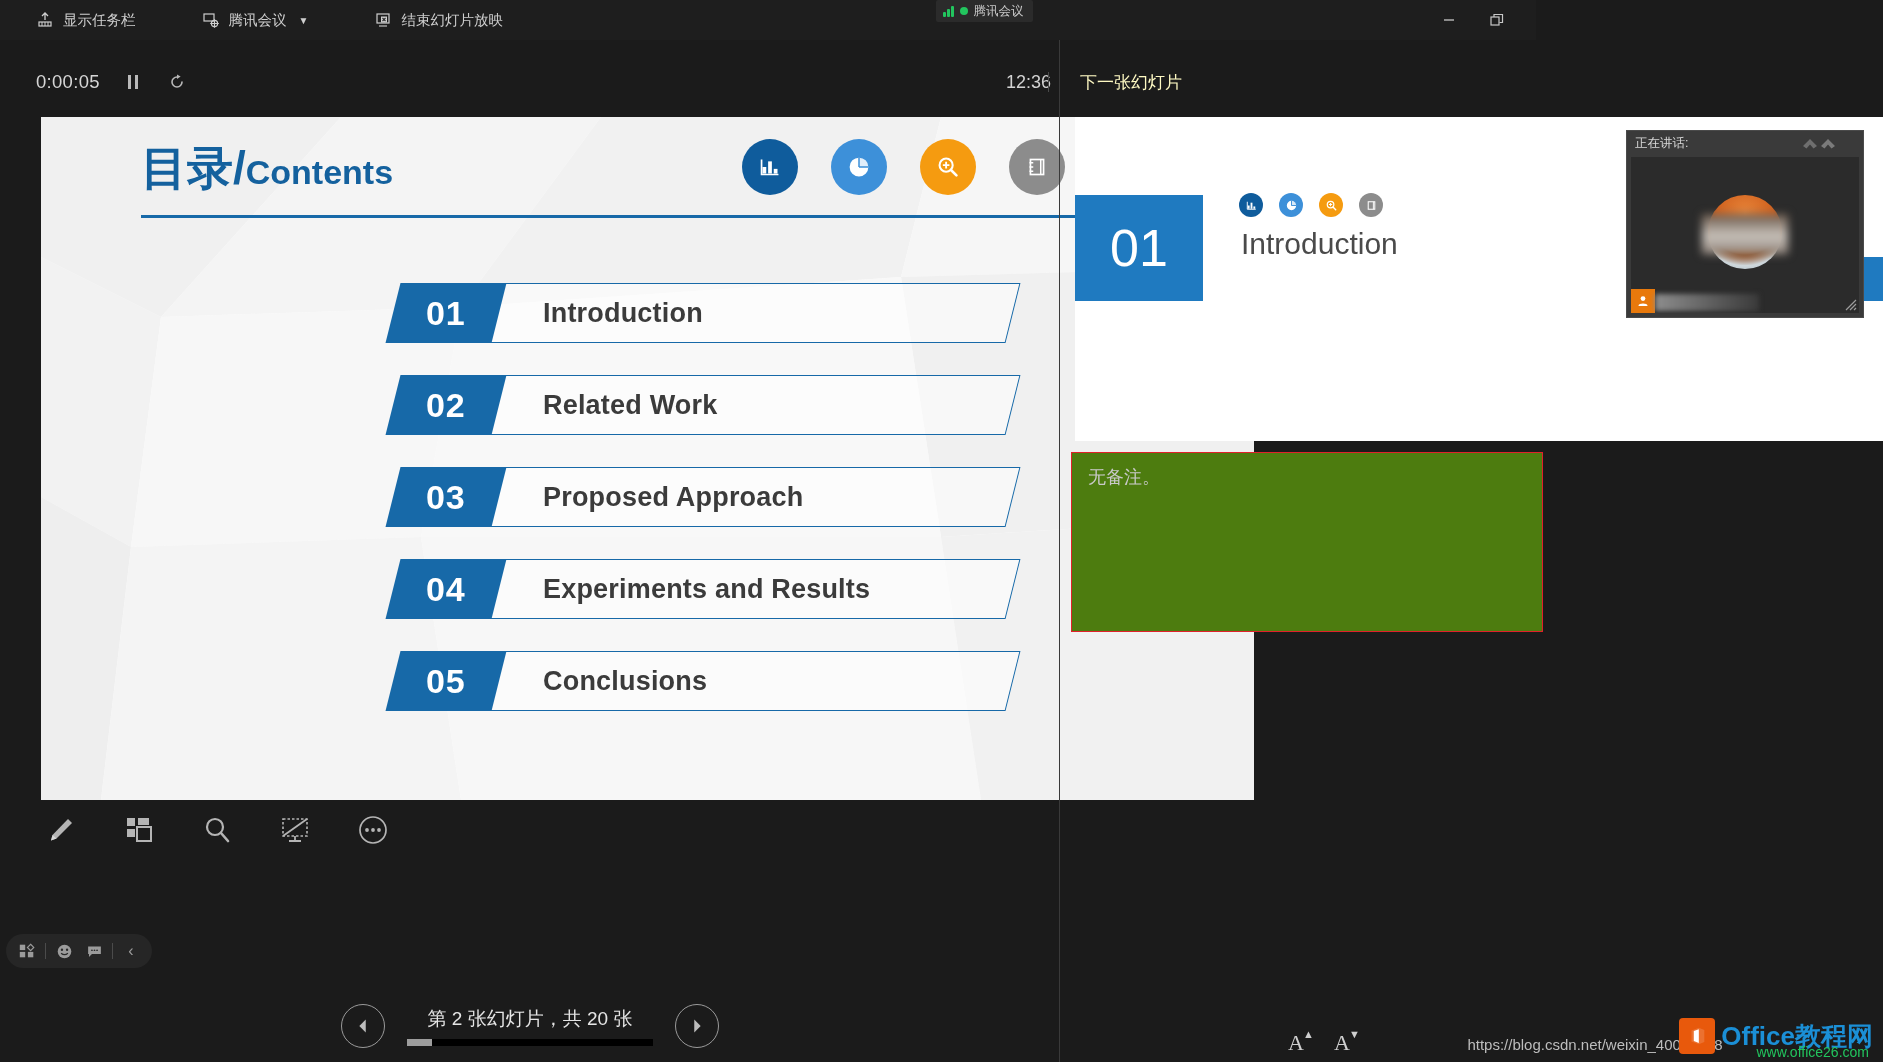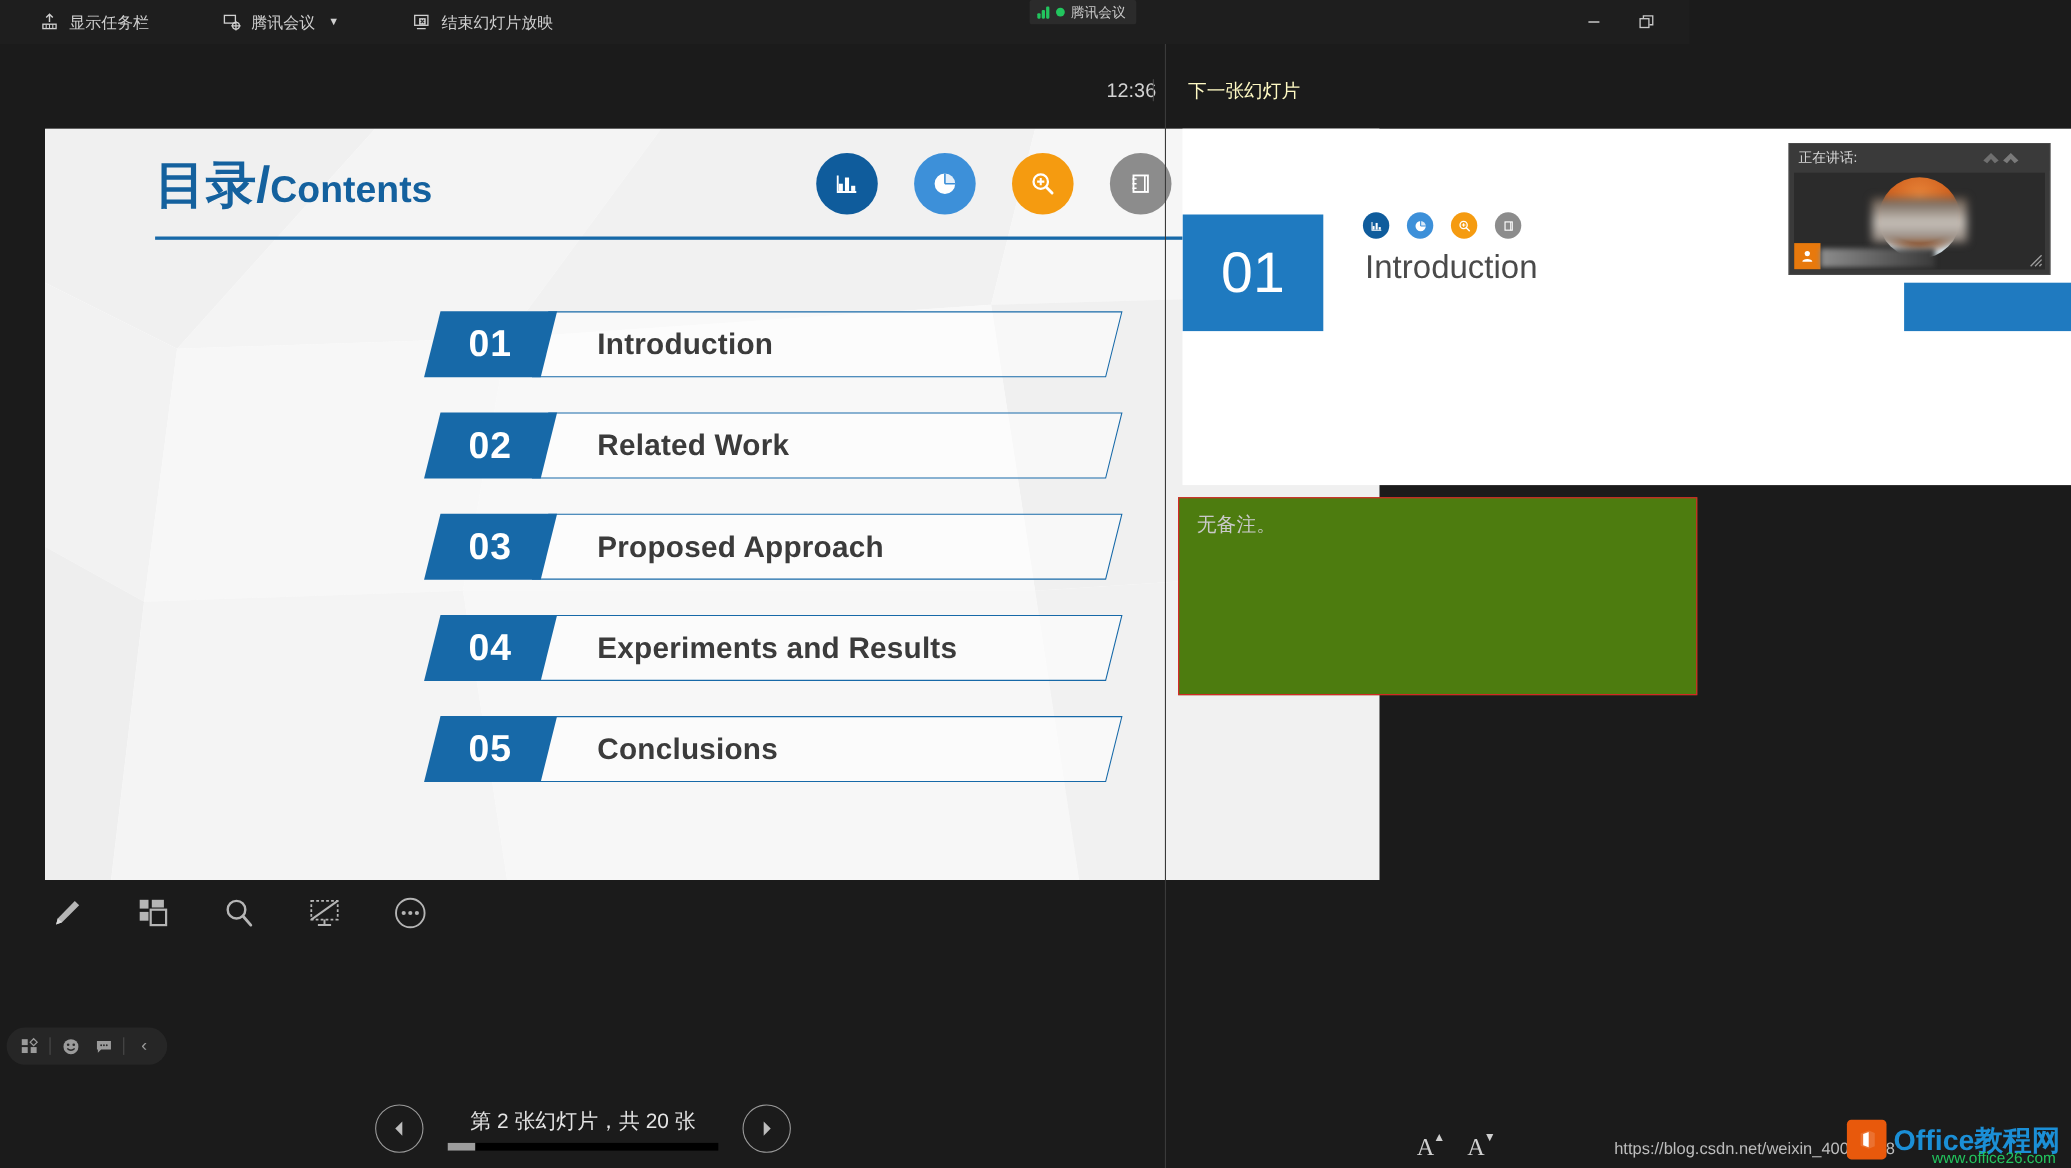--- a/index.html
+++ b/index.html
@@ -132,21 +132,21 @@
   .fb sup { font-size:11px; position:absolute; top:-2px; right:-10px; }
 
   .urltext { position:absolute; left:1595px; top:1036px; color:#bdbdbd; font-size:15px; white-space:nowrap; transform:translateX(-50%);}
   .wm { position:absolute; right:10px; top:1018px; display:flex; align-items:flex-end; gap:6px; }
   .wm-tile { width:36px; height:36px; background:#e8590c; border-radius:4px; display:flex; align-items:center; justify-content:center; }
   .wm-text { font-size:26px; font-weight:bold; color:#1b8fd6; white-space:nowrap; }
   .wm-sub { position:absolute; right:14px; top:1044px; color:#22c55e; font-size:14px; white-space:nowrap; }
 
   
   .spk {
-    position:absolute; left:1626px; top:130px; width:238px; height:120px;
+    position:absolute; left:1626px; top:130px; width:238px; height:188px;
     background:#3a3a3a; border:1px solid #4a4a4a;
   }
   .spk-head { height:24px; background:#3a3a3a; display:flex; align-items:center; padding:0 8px; position:relative; }
   .spk-title { color:#d8d8d8; font-size:12.5px; }
   .spk-logo { position:absolute; right:8px; top:4px; width:56px; height:16px; }
   .spk-body { position:absolute; left:4px; top:26px; right:4px; bottom:4px; background:#2b2b2b; overflow:hidden; }
   .spk-avatar {
     position:absolute; left:50%; top:50%; transform:translate(-50%,-54%);
     width:74px; height:74px; border-radius:50%;
     background: radial-gradient(circle at 50% 25%, #e8853a 0%, #d2631f 42%, #8c4415 62%, #cfd8dc 78%, #9fb4c0 100%);
@@ -221,20 +221,35 @@
       </svg>
     </div>
     <div class="wctrl" id="btn-max">
       <svg viewBox="0 0 16 16" width="16" height="16">
         <rect x="2" y="5" width="8" height="8" stroke="#c8c8c8" stroke-width="1.2" fill="none"></rect>
         <path d="M5 5 L5 2.5 L13.5 2.5 L13.5 10.5 L10.5 10.5" stroke="#c8c8c8" stroke-width="1.2" fill="none"></path>
       </svg>
     </div>
   </div>
 
+  <div class="timerrow">
+    <span class="timer-text">0:00:05</span>
+    <span class="timer-btn">
+      <span class="pause-ico">
+          <span></span>
+          <span></span>
+        </span>
+    </span>
+    <span class="timer-btn">
+      <svg viewBox="0 0 18 18" width="18" height="18">
+        <path d="M14 9 A5 5 0 1 1 9 4" stroke="#b9b9b9" stroke-width="1.6" fill="none" stroke-linecap="round"></path>
+        <path d="M9 1.4 L9 6 L12.6 3.6 Z" fill="#b9b9b9"></path>
+      </svg>
+    </span>
+  </div>
 
   <div class="clockrow">
     <span class="clock-text">12:36</span>
     <span class="clock-sep"></span>
     <span class="nextlabel">下一张幻灯片</span>
   </div>
 
   <div class="slide">
     <svg class="bgpoly" viewBox="0 0 1213 683" preserveAspectRatio="none">
       <rect width="1213" height="683" fill="#fbfbfb"></rect>

